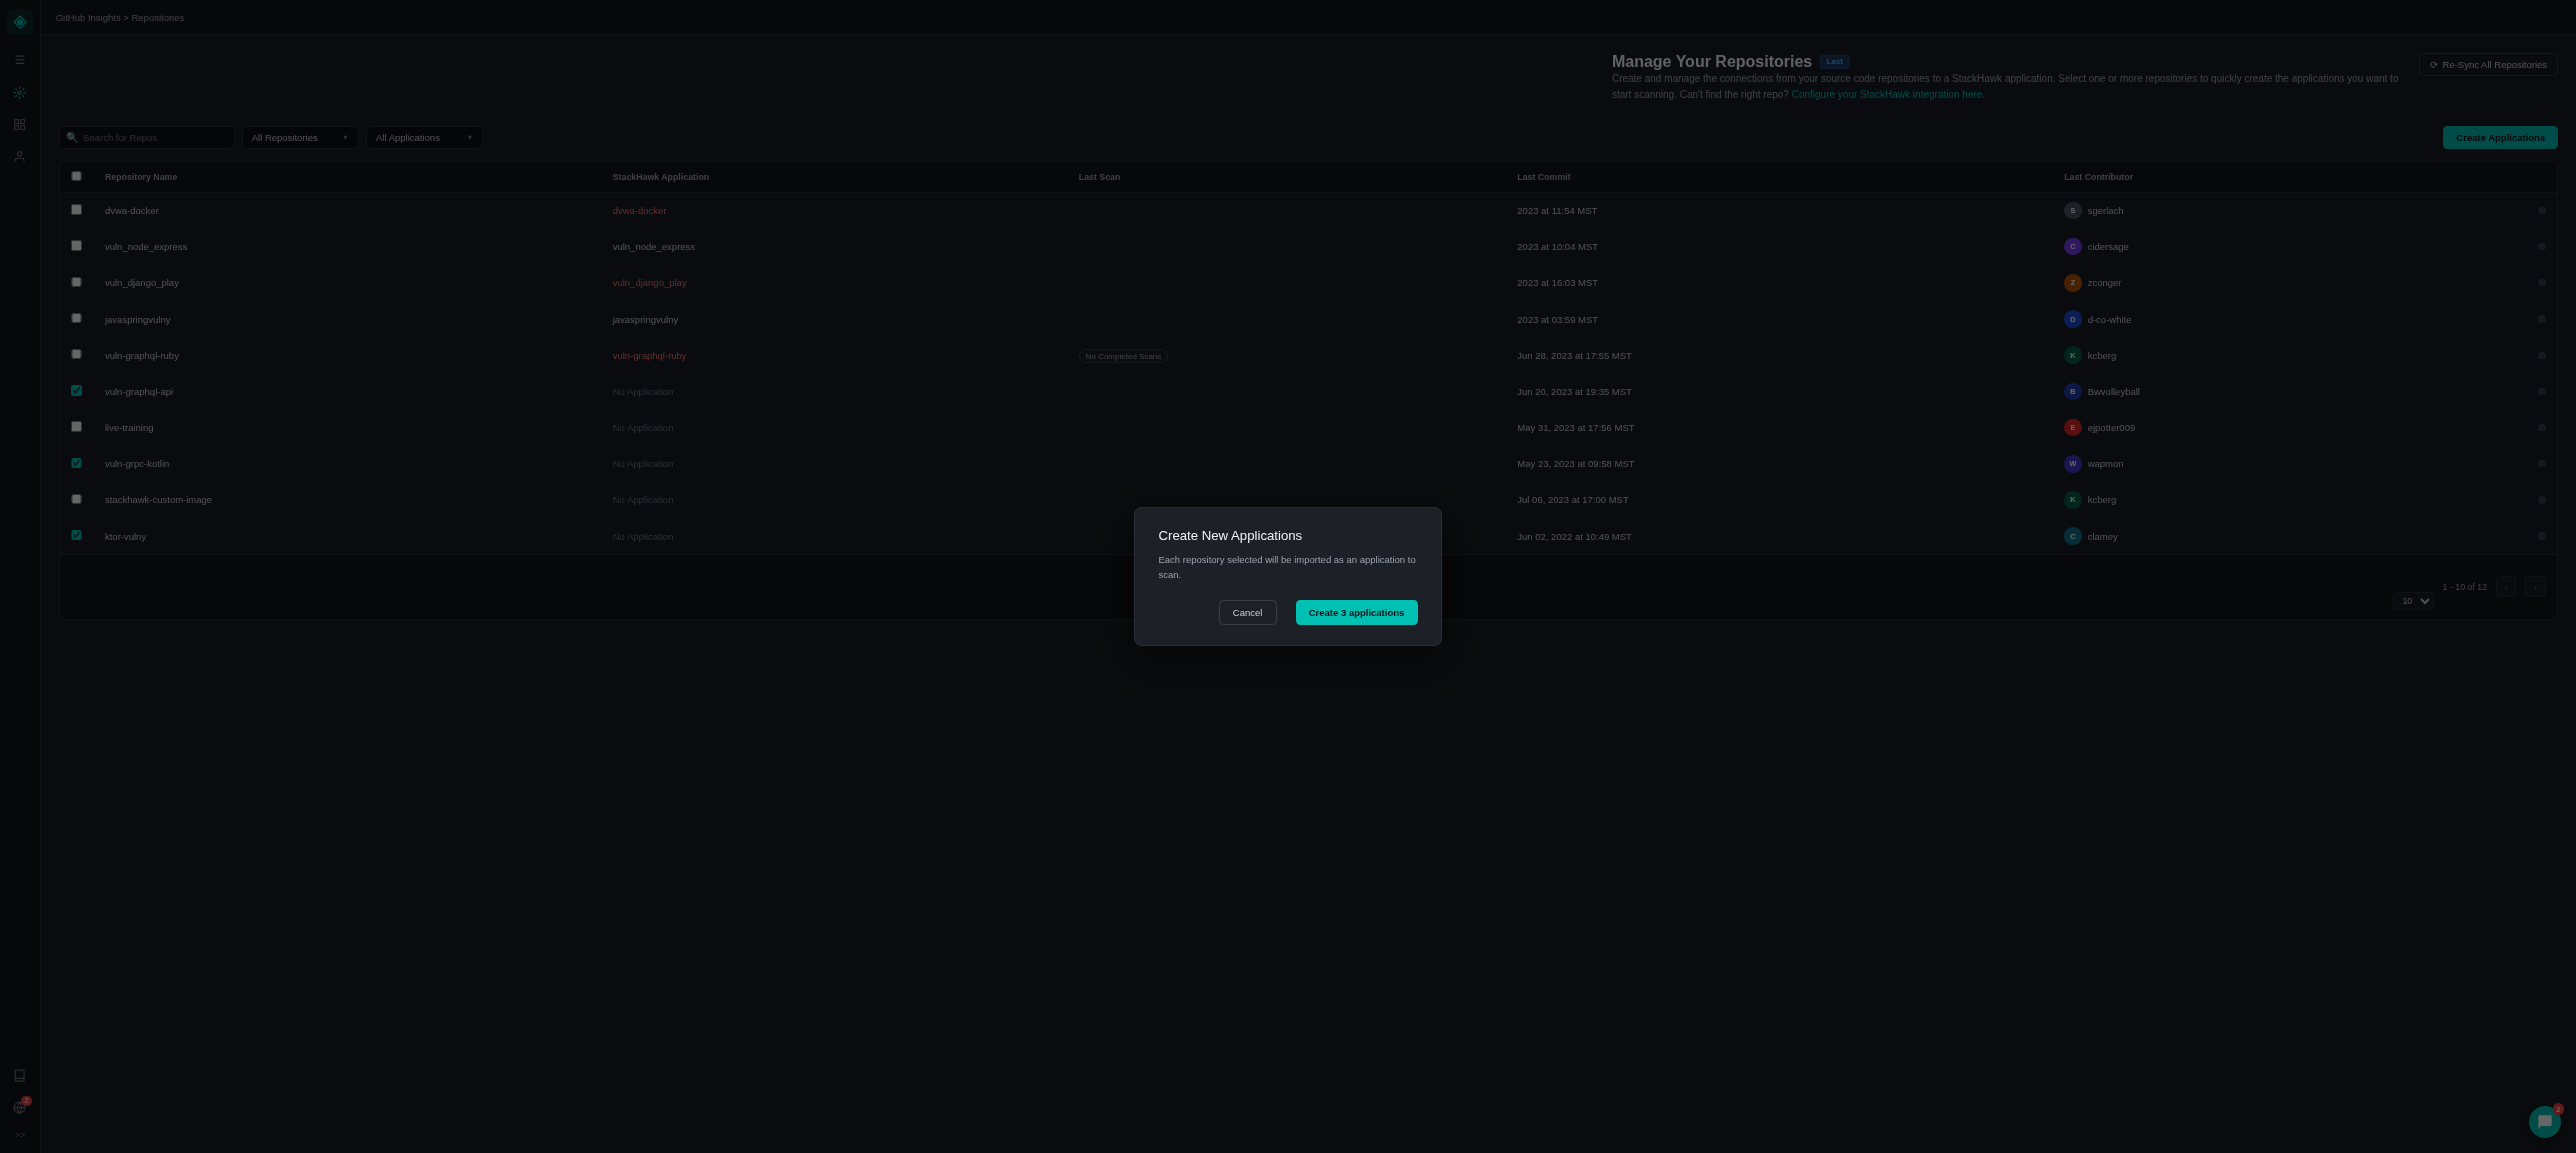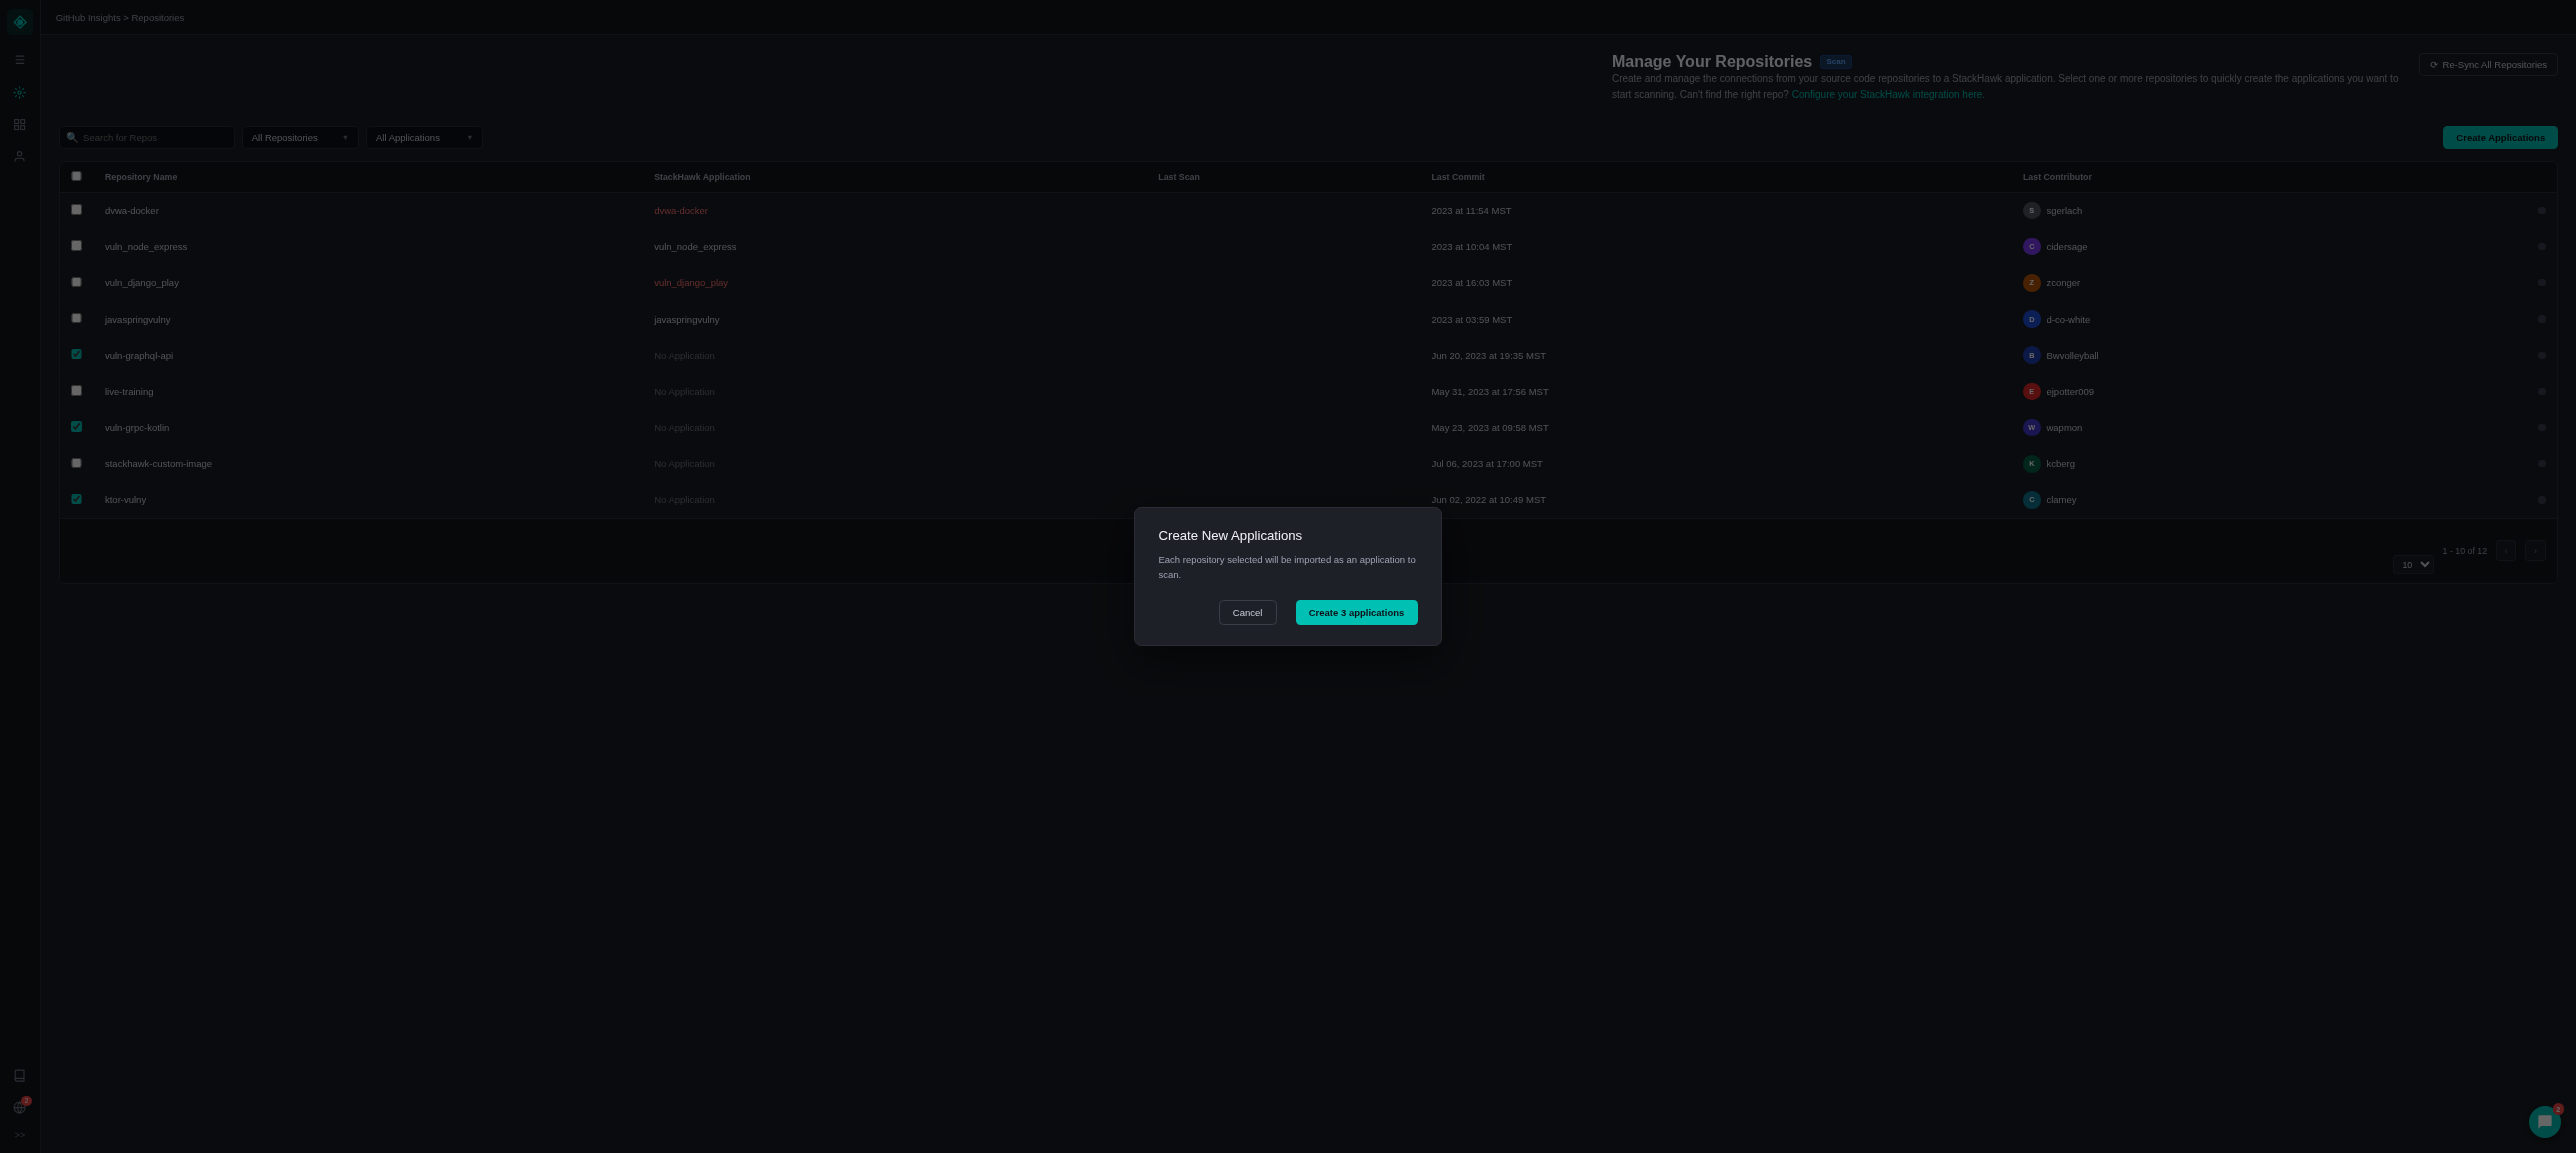--- a/index.html
+++ b/index.html
@@ -483,21 +483,21 @@
   <div class="topbar">
     <span class="topbar-breadcrumb">GitHub Insights &gt; Repositories</span>
   </div>
 
   <div class="page">
 
     <div class="page-header">
       <div>
         <div class="page-title-row">
           <h1 class="page-title">Manage Your Repositories</h1>
-          <span class="beta-badge">Scan</span>
+          <span class="beta-badge">Last</span>
         </div>
         <p class="page-desc">
           <span>Create and manage the connections from your source code repositories to a StackHawk application. Select one or more repositories to quickly create the applications you want to start scanning. Can't find the right repo?</span>
           <a href="#">Configure your StackHawk integration here.</a>
         </p>
       </div>
       <button class="btn-secondary">
         <span>⟳</span>
         <span>Re-Sync All Repositories</span>
       </button>
@@ -595,20 +595,36 @@
                 <div class="contributor-cell">
                   <div class="avatar" style="background: rgb(29, 78, 216);">D</div>
                   <span>d-co-white</span>
                 </div>
               </td>
               <td>
                 <div class="status-dot"></div>
               </td>
             </tr>
             <tr>
+              <td class="checkbox-cell"><input type="checkbox" style=""></td>
+              <td>vuln-graphql-ruby</td>
+              <td><a href="#" class="app-link">vuln-graphql-ruby</a></td>
+              <td><span class="scan-badge">No Completed Scans</span></td>
+              <td>Jun 28, 2023 at 17:55 MST</td>
+              <td>
+                <div class="contributor-cell">
+                  <div class="avatar" style="background: rgb(6, 95, 70);">K</div>
+                  <span>kcberg</span>
+                </div>
+              </td>
+              <td>
+                <div class="status-dot"></div>
+              </td>
+            </tr>
+            <tr>
               <td class="checkbox-cell"><input type="checkbox" checked="" style=""></td>
               <td>vuln-graphql-api</td>
               <td class="no-app">No Application</td>
               <td></td>
               <td>Jun 20, 2023 at 19:35 MST</td>
               <td>
                 <div class="contributor-cell">
                   <div class="avatar" style="background: rgb(30, 64, 175);">B</div>
                   <span>Bwvolleyball</span>
                 </div>

